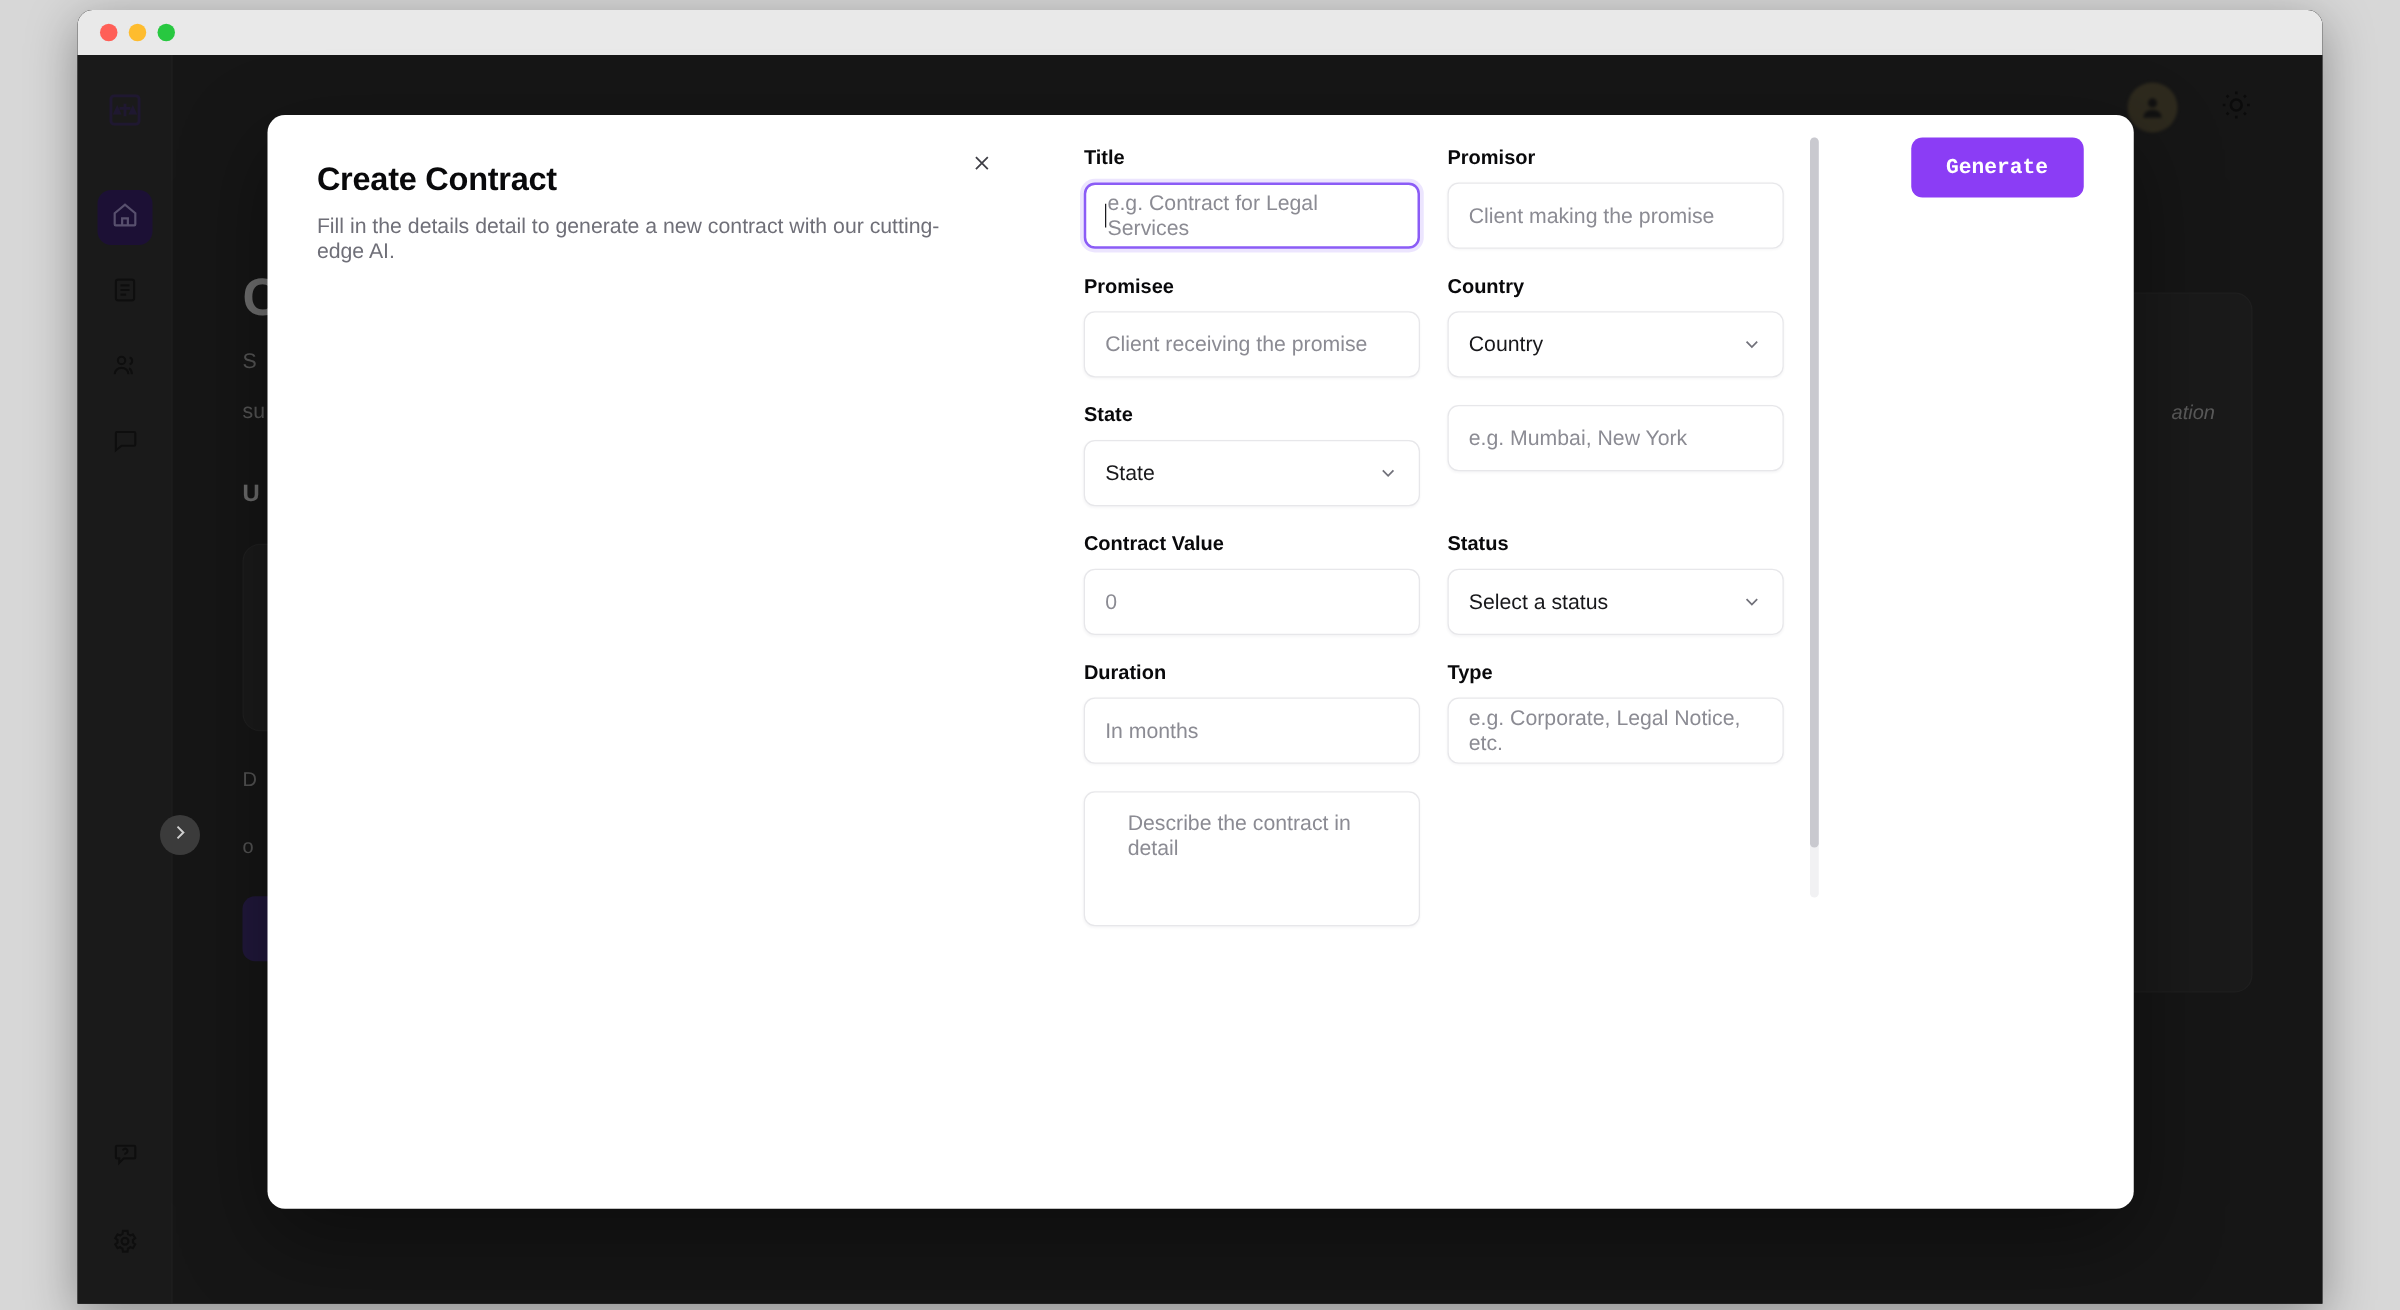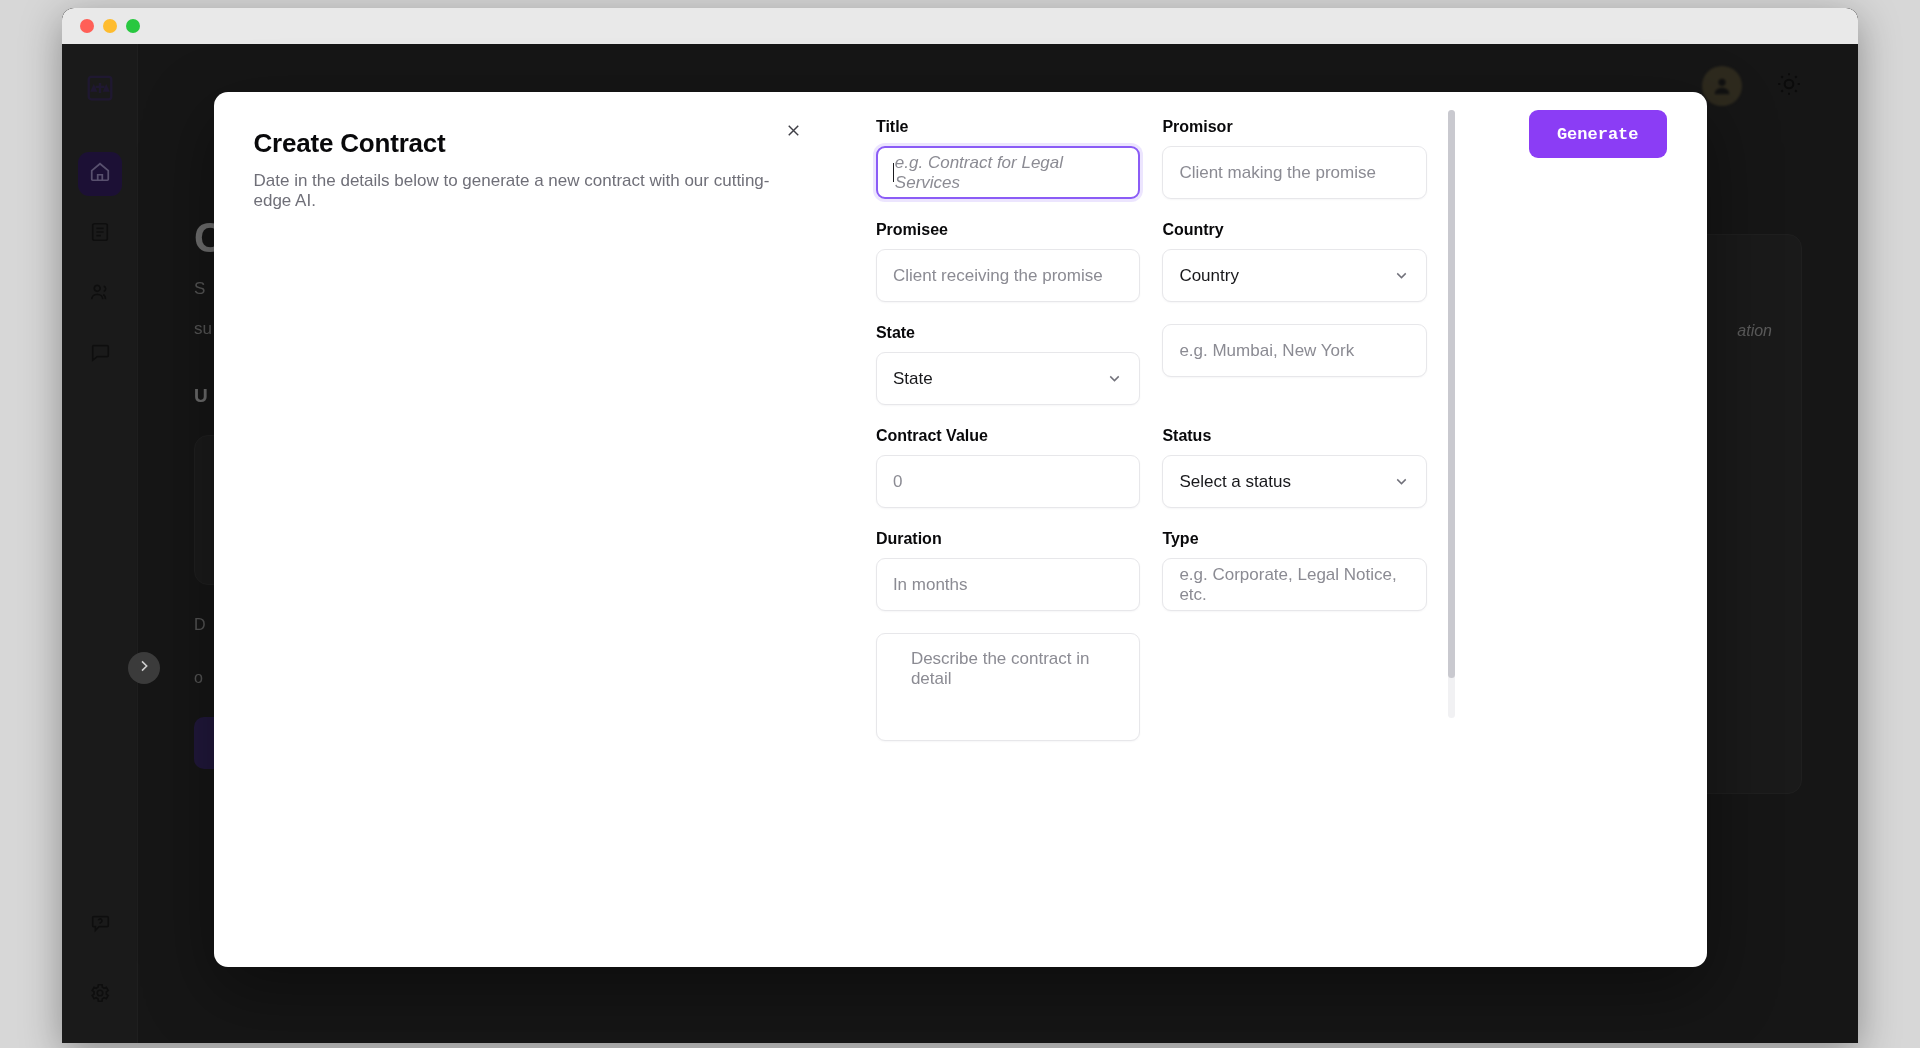--- a/index.html
+++ b/index.html
@@ -241,21 +241,20 @@
     padding: 0 16px;
     font-size: 17px;
     color: #8b8b93;
     box-shadow: 0 1px 2px rgba(16,24,40,.04);
   }
   .control.focused {
     border: 2px solid #8b5cf6;
     box-shadow: 0 0 0 3px rgba(139,92,246,.16);
     color: #8b8b93;
     padding: 0 15px;
-    font-style: italic;
   }
   .control.select { justify-content: space-between; color: #18181b; }
   .control.select .chev { color: #71717a; display: flex; }
   .control.has-icon { gap: 12px; }
   .control .cal-icon { color: #71717a; display: flex; flex: 0 0 auto; }
   .caret {
     display: inline-block;
     width: 1px; height: 19px;
     background: #1b1b1f;
     margin-right: 1px;
@@ -417,21 +416,21 @@
             <path d="M9 5l7 7-7 7"></path>
           </svg>
         </span>
       </div>
 
       <div class="overlay">
         <div class="modal">
 
           <div class="modal-head">
             <div class="modal-title">Create Contract</div>
-            <div class="modal-desc">Date in the details below to generate a new contract with our cutting-edge AI.</div>
+            <div class="modal-desc">Fill in the details detail to generate a new contract with our cutting-edge AI.</div>
             <button class="close-btn">
               <svg width="19" height="19" viewBox="0 0 24 24" fill="none" stroke="currentColor" stroke-width="1.8">
                 <path d="M6 6l12 12M18 6L6 18"></path>
               </svg>
             </button>
           </div>
 
           <div class="form-scroll">
             <div class="grid">
 

